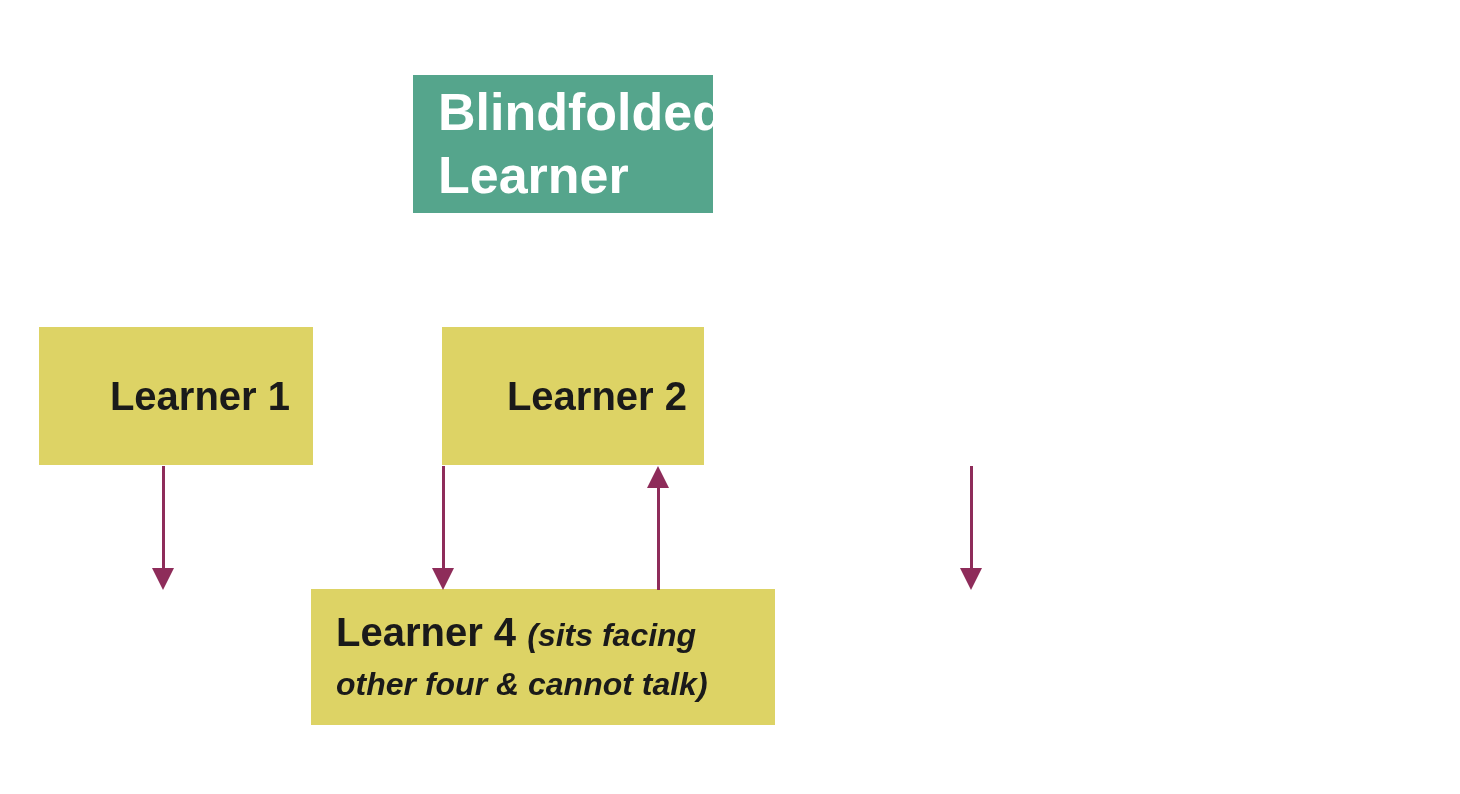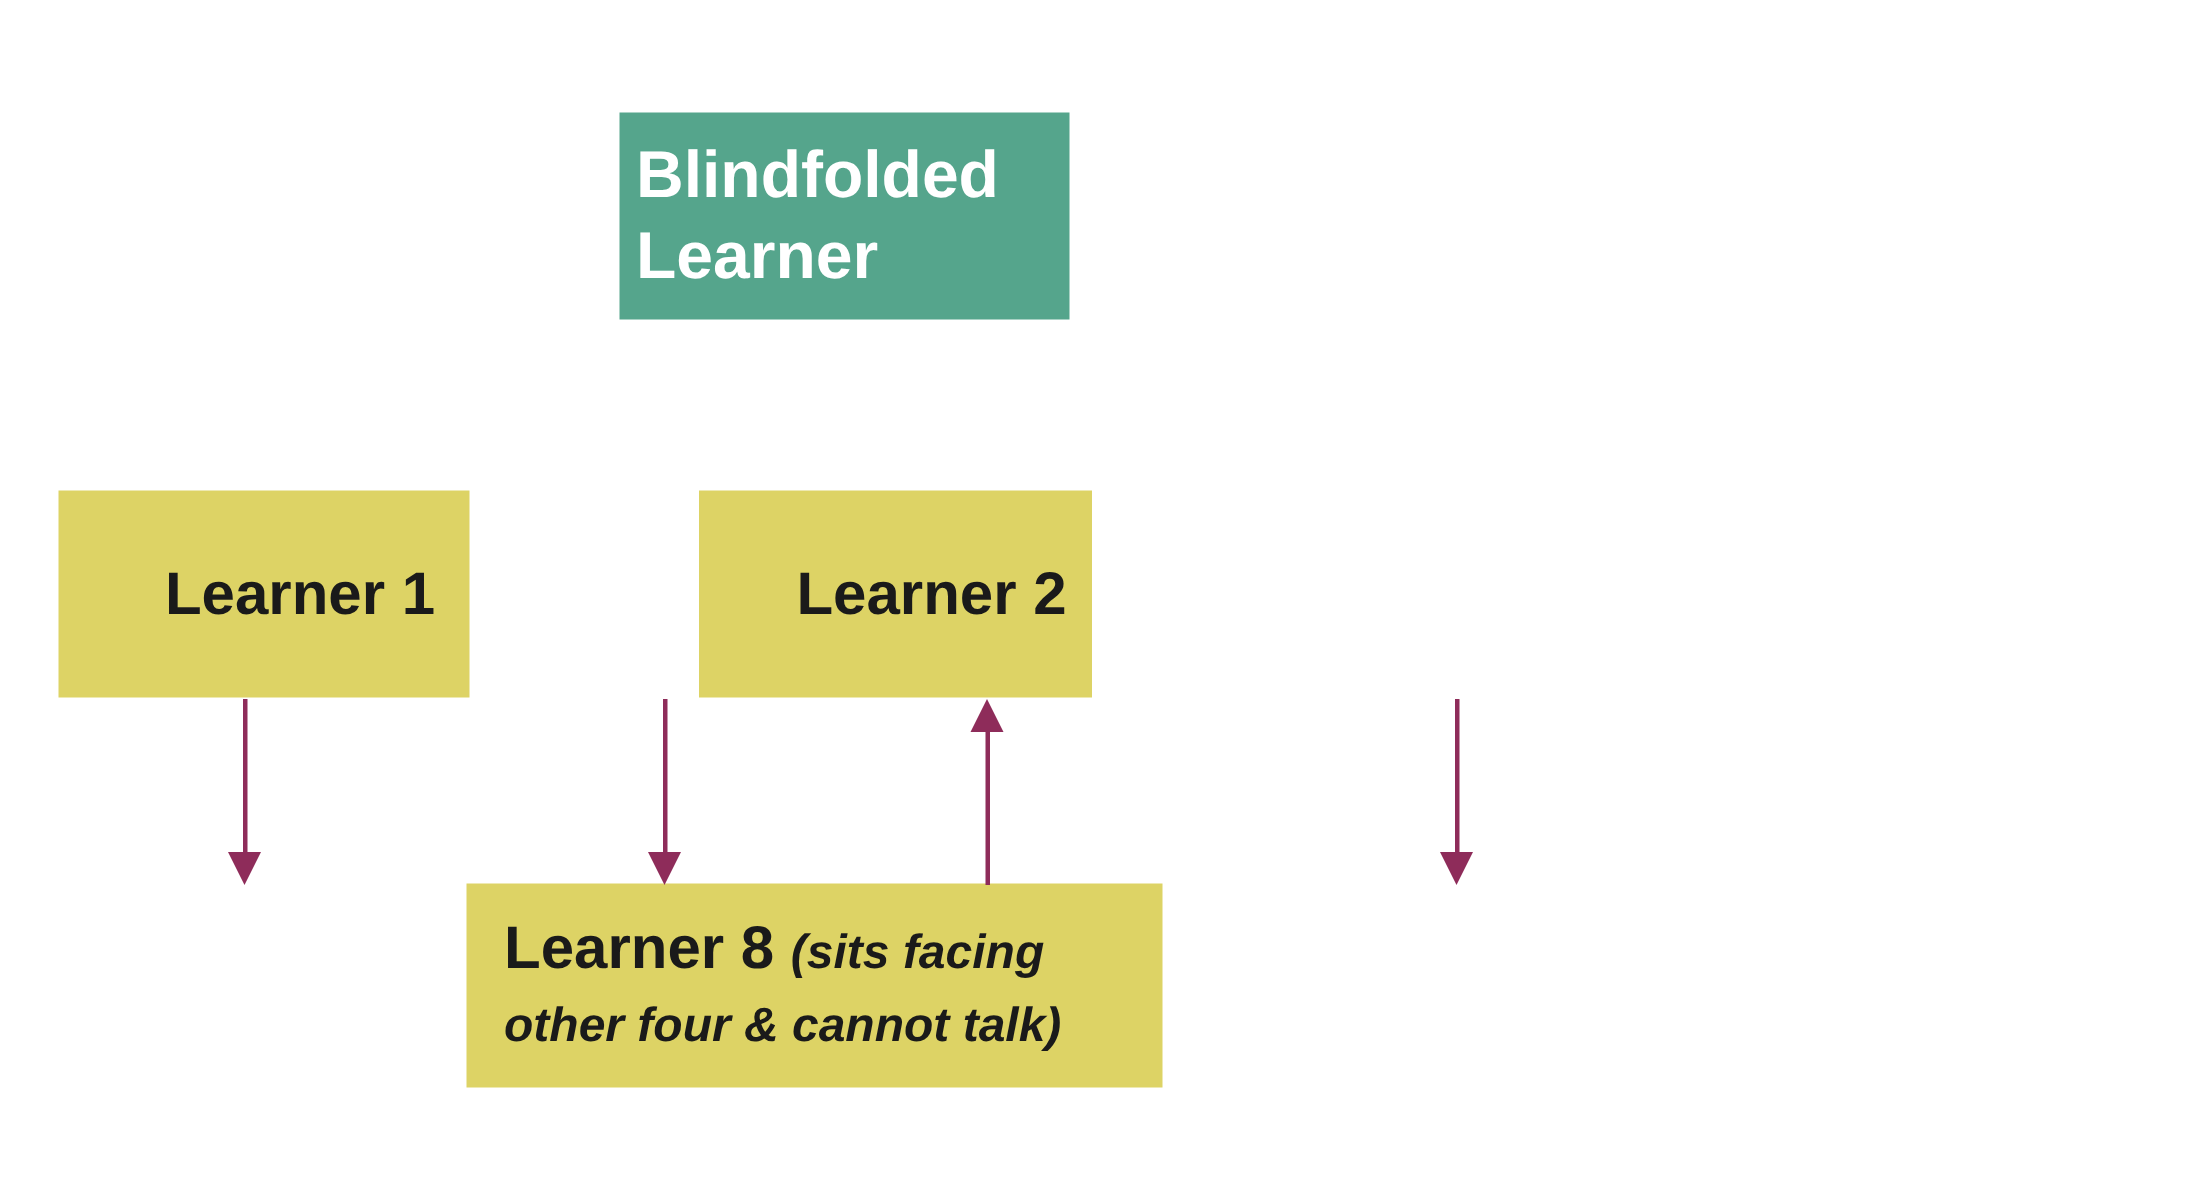--- a/index.html
+++ b/index.html
@@ -24,23 +24,23 @@
     padding-left: 48px;
   }
   .box .label-line {
     line-height: 1.22;
   }
   
   .box-blindfolded {
     left: 413px; top: 75px; width: 300px; height: 138px;
     background: #55a58c;
     color: #ffffff;
-    font-size: 44px;
+    font-size: 52px;
     font-weight: bold;
-    padding-left: 11px; padding-right: 10px;
+    padding-left: 25px; padding-right: 10px;
   }
   
   .box-object {
     left: 905px; top: 75px; width: 512px; height: 138px;
     background: #7c2b54;
     color: #ffffff;
     padding-left: 28px; padding-right: 14px;
     font-size: 40px;
     line-height: 1.25;
   }
@@ -49,21 +49,21 @@
     font-style: italic;
     font-weight: 600;
     font-size: 32px;
   }
   
   .yellow {
     background: #ddd365;
     color: #1a1a1a;
   }
   .box-learner1 { left: 39px;  top: 327px; width: 274px; height: 138px; }
-  .box-learner2 { left: 466px; top: 327px; width: 262px; height: 138px; }
+  .box-learner2 { left: 442px; top: 327px; width: 262px; height: 138px; }
   .box-learner3 { left: 829px; top: 327px; width: 272px; height: 138px; }
   .learner-plain {
     align-items: center;
     text-align: center;
     font-size: 40px;
     font-weight: 600;
   }
   .box-learner4 {
     left: 311px; top: 589px; width: 464px; height: 136px;
     padding-left: 25px; padding-right: 8px;
@@ -120,21 +120,21 @@
     <span class="label-line">Learner 1</span>
   </div>
 
   <div class="box yellow learner-plain box-learner2">
     <span class="label-line">Learner 2</span>
   </div>
 
 
   <div class="box yellow box-learner4">
     <span class="label-line">
-      <span class="bold-label">Learner 8</span> 
+      <span class="bold-label">Learner 4</span> 
       <span class="italic-note">(sits facing other four &amp; cannot talk)</span>
     </span>
   </div>
 
   <div class="arrow down arrow-1">
     <div class="shaft"></div>
     <div class="head"></div>
   </div>
 
   <div class="arrow down arrow-2">

